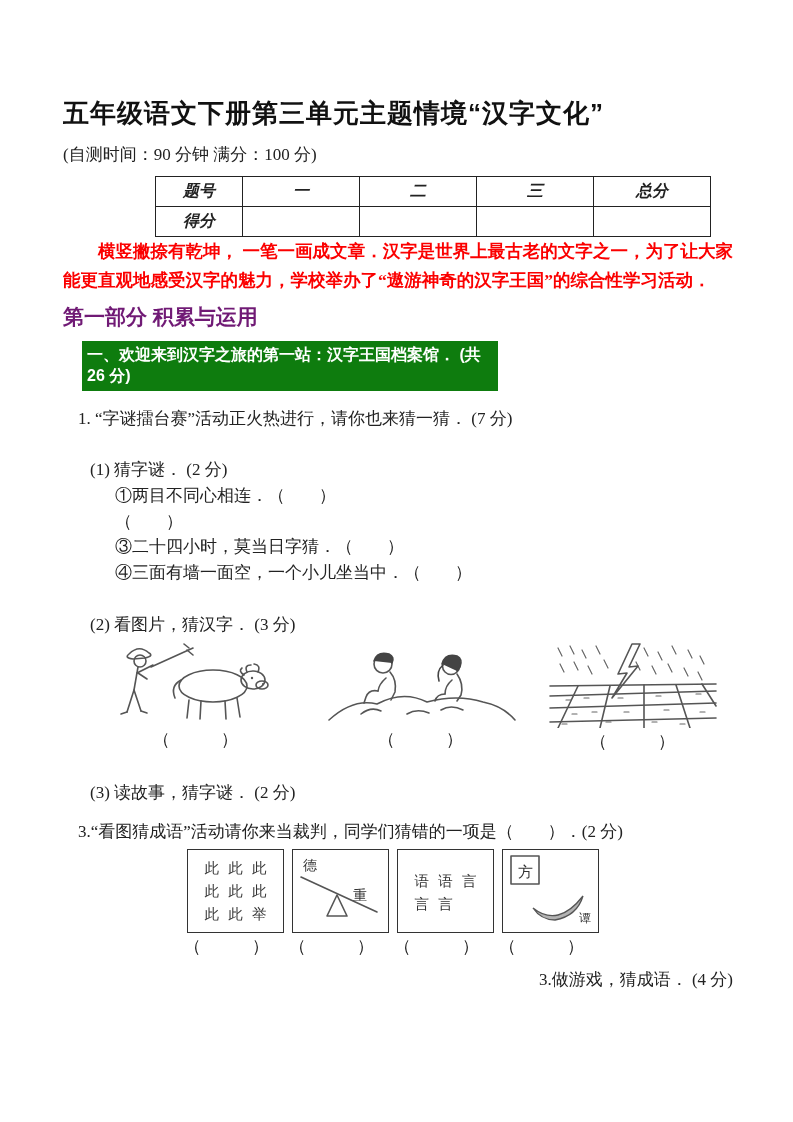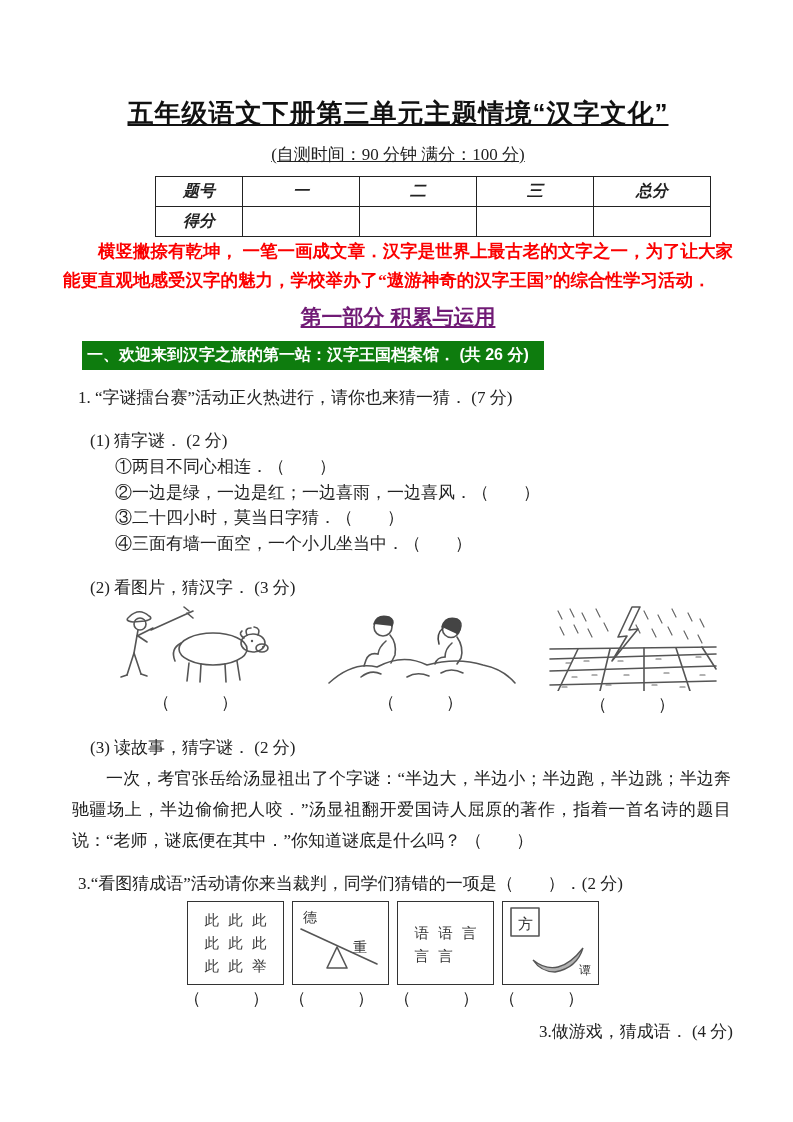--- a/index.html
+++ b/index.html
@@ -3,41 +3,41 @@
 <meta charset="utf-8">
 <style>
   html,body{margin:0;padding:0;background:#ffffff;}
   body{
     width:793px;height:1122px;overflow:hidden;
     font-family:"Liberation Serif","DejaVu Serif",serif;
     color:#222;font-size:17px;
   }
   .page{position:relative;width:793px;height:1122px;box-sizing:border-box;
         padding:96px 60px 0 63px;}
-  .center{text-align:center;text-decoration:underline;}
+  .center{}
   .doc-title{font-family:"Liberation Sans","DejaVu Sans",sans-serif;
              font-weight:bold;font-size:26px;color:#111;letter-spacing:1px;}
   .doc-subtitle{margin-top:12px;font-size:17px;color:#222;}
   table.score{border-collapse:collapse;margin:10px 0 0 92px;table-layout:fixed;font-style:italic;}
   table.score td{border:1.6px solid #222;height:27px;text-align:center;
                  font-family:"Liberation Sans","DejaVu Sans",sans-serif;
                  font-weight:bold;font-size:16px;}
   td.c-label{width:84px;}
   td.c-num{width:114px;}
   .red-para{color:#fb0000;font-weight:bold;font-size:17.5px;
             line-height:29px;text-indent:2em;text-align:justify;}
   .part-heading{margin-top:8px;font-family:"Liberation Sans","DejaVu Sans",sans-serif;
                 font-weight:bold;font-size:21px;color:#701a75;}
-  .banner{margin:10px 0 0 19px;width:462px;box-sizing:border-box;
+  .banner{margin:10px 0 0 19px;width:416px;box-sizing:border-box;
           background:#0e7c0e;color:#ffffff;
           font-family:"Liberation Sans","DejaVu Sans",sans-serif;
           font-weight:bold;font-size:16px;padding:4px 6px 4px 5px;}
   .intro-para{margin-top:18px;text-indent:2em;}
   .q-stem{margin-top:16px;margin-left:15px;}
-  .sub-label{margin-top:20px;margin-left:27px;}
+  .sub-label{margin-top:28px;margin-left:27px;}
   .riddle-block{margin-left:52px;margin-top:2px;}
   .riddle-row{display:flex;justify-content:flex-start;width:537px;
               line-height:25.5px;}
   .blank{white-space:pre;}
   .img-row{display:flex;margin-top:4px;margin-left:35px;}
   .img-col{display:flex;flex-direction:column;align-items:center;}
   .img-col:nth-child(1){width:195px;}
   .img-col:nth-child(2){width:215px;margin-left:20px;}
   .img-col:nth-child(3){width:185px;margin-left:12px;}
   .img-col .blank{margin-top:2px;}
@@ -93,21 +93,20 @@
   <div class="q-stem">1. “字谜擂台赛”活动正火热进行，请你也来猜一猜． (7 分)</div>
 
   <div class="sub-label">(1) 猜字谜． (2 分)</div>
 
   <div class="riddle-block">
     <div class="riddle-row">
       <span>①两目不同心相连．</span>
       <span class="blank">（　　）</span>
     </div>
     <div class="riddle-row">
-      <span>②一边是绿，一边是红；一边喜雨，一边喜风．</span>
       <span class="blank">（　　）</span>
     </div>
     <div class="riddle-row">
       <span>③二十四小时，莫当日字猜．</span>
       <span class="blank">（　　）</span>
     </div>
     <div class="riddle-row">
       <span>④三面有墙一面空，一个小儿坐当中．</span>
       <span class="blank">（　　）</span>
     </div>
@@ -185,24 +184,20 @@
           <path d="M24 74 h5 M44 72 h5 M76 72 h5 M116 70 h5 M152 72 h5"></path>
           <path d="M14 84 h5 M58 82 h5 M104 82 h5 M132 84 h5"></path>
         </g>
       </svg>
       <span class="blank">（　　　）</span>
     </div>
   </div>
 
   <div class="sub-label">(3) 读故事，猜字谜． (2 分)</div>
 
-  <div class="story-para">
-    <span>一次，考官张岳给汤显祖出了个字谜：“半边大，半边小；半边跑，半边跳；半边奔驰疆场上，半边偷偷把人咬．”汤显祖翻开爱国诗人屈原的著作，指着一首名诗的题目说：“老师，谜底便在其中．”你知道谜底是什么吗？</span>
-    <span class="blank">（　　）</span>
-  </div>
 
   <div class="q-stem">3.“看图猜成语”活动请你来当裁判，同学们猜错的一项是（　　）．(2 分)</div>
 
   <div class="boxes-row">
 
     <div class="idiom-box">
       <div class="char-grid">
         <span>此</span>
         <span>此</span>
         <span>此</span>

